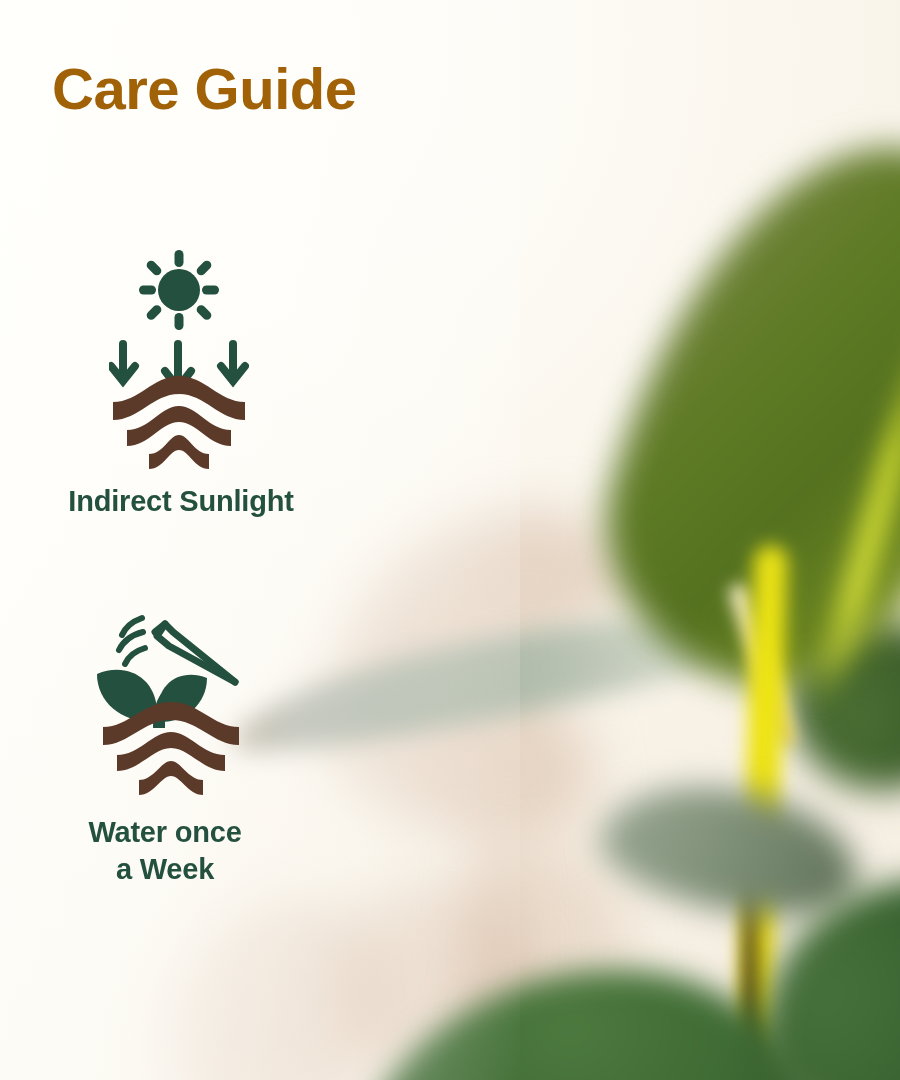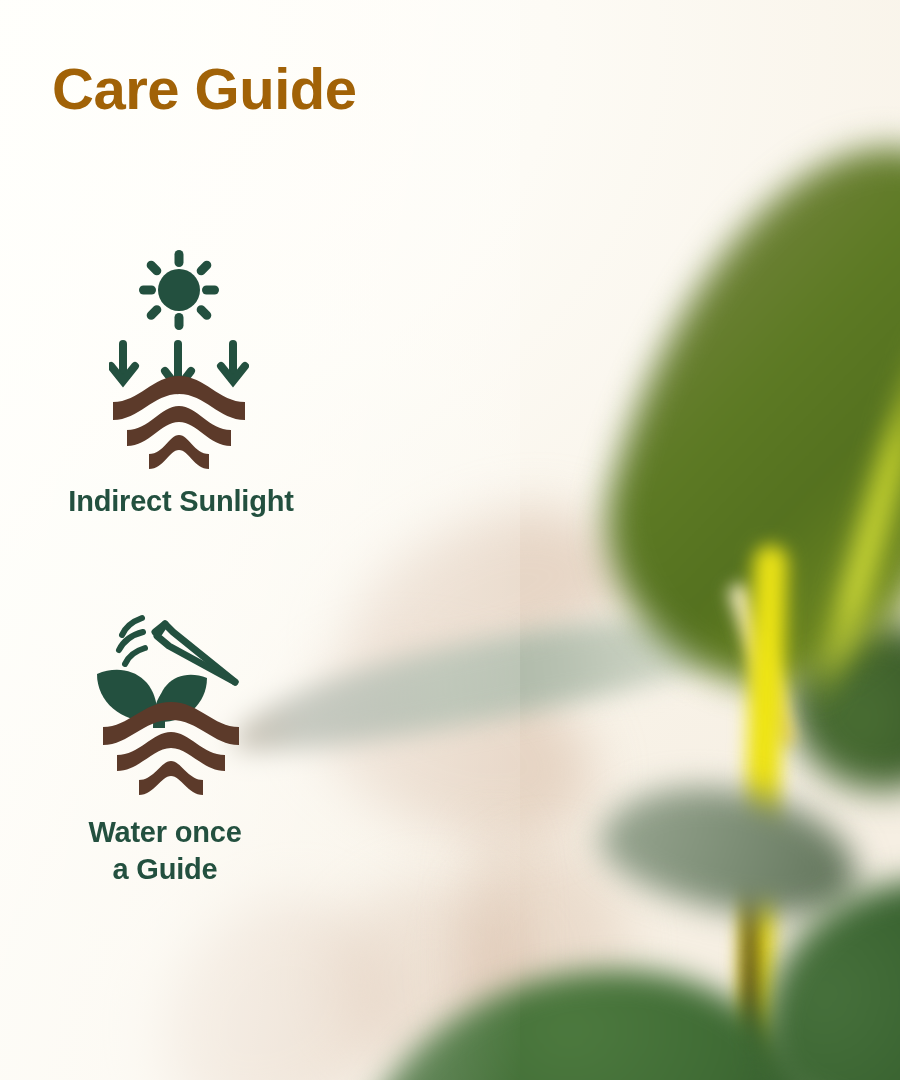--- a/index.html
+++ b/index.html
@@ -318,18 +318,18 @@
 
           <g fill="#5c3a2a">
             <path d="M8 135 L8 117 C34 117 48 92 76 92 C104 92 118 117 144 117 L144 135 C118 135 104 110 76 110 C48 110 34 135 8 135 Z"></path>
             <path d="M22 161 L22 145 C44 145 58 122 76 122 C94 122 108 145 130 145 L130 161 C108 161 94 138 76 138 C58 138 44 161 22 161 Z"></path>
             <path d="M44 185 L44 170 C59 170 66 151 76 151 C86 151 93 170 108 170 L108 185 C93 185 86 166 76 166 C66 166 59 185 44 185 Z"></path>
           </g>
         </svg>
       </div>
       <div class="care-label">
         <div>Water once</div>
-        <div>a Guide</div>
+        <div>a Week</div>
       </div>
     </div>
 
   </div>
 </div>
 
 </body></html>

